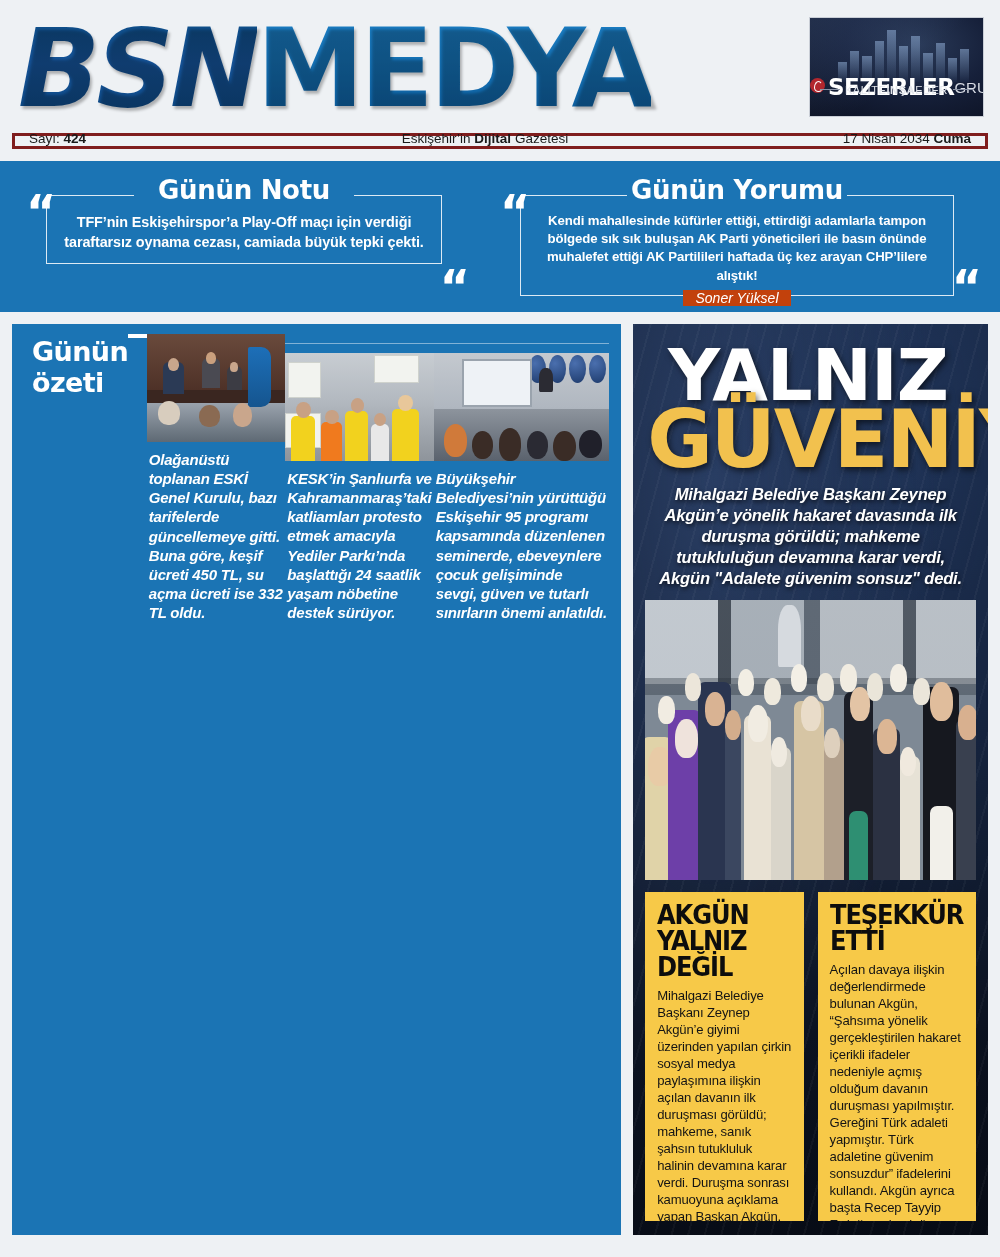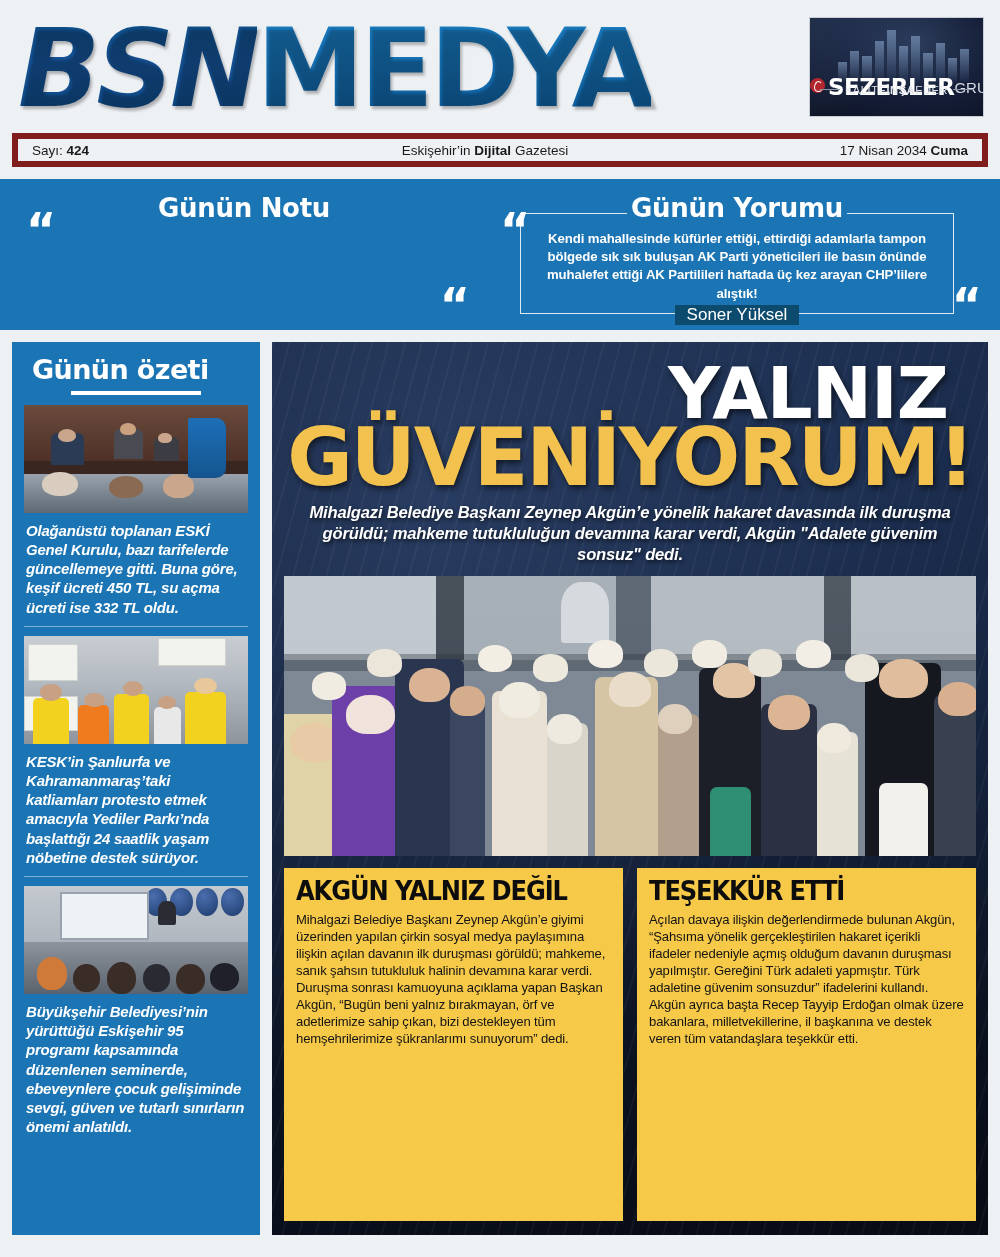--- a/index.html
+++ b/index.html
@@ -145,26 +145,26 @@
   .sponsor-tag::before, .sponsor-tag::after {
     content: "";
     flex: 1;
     height: 1px;
     background: #8a93a6;
   }
   .sponsor-tag b { font-weight: bold; }
 
   
   .infobar {
-    height: 34px;
+    height: 16px;
     margin: 0 12px;
-    border: 6px solid #7f1d1d;
+    border: 3px solid #7f1d1d;
     background: #eef1f4;
     display: flex;
-    align-items: center;
+    align-items: flex-end;
     padding: 0 14px;
     font-size: 13.5px;
     color: #1a1a1a;
   }
   .infobar .left { width: 200px; }
   .infobar .center { flex: 1; text-align: center; }
   .infobar .right { width: 230px; text-align: right; }
   .infobar b { font-weight: bold; }
 
   
@@ -211,24 +211,25 @@
   }
   .qtext.small { font-size: 13.2px; line-height: 1.38; }
   .qauthor {
     position: absolute;
     left: 0; right: 0;
     bottom: -12px;
     text-align: center;
   }
   .qauthor span {
     display: inline-block;
-    background: #0c4a6e;
+    background: #c2410c;
     padding: 0 12px;
     color: #fff;
-    font-size: 17px;
+    font-style: italic;
+    font-size: 14px;
   }
   .qmark {
     position: absolute;
     color: #fff;
     font-family: "DejaVu Sans", sans-serif;
     font-size: 46px;
     font-weight: bold;
     line-height: 1;
     letter-spacing: -2px;
     z-index: 4;
@@ -245,21 +246,21 @@
     padding: 12px 12px 22px;
     min-height: 0;
   }
 
   
   .sidebar {
     flex: 0 0 248px;
     background: #1b74b4;
     padding: 10px 12px 14px;
     display: flex;
-    flex-direction: column;
+    flex-direction: row;
   }
   .sb-title {
     color: #fff;
     font-family: "DejaVu Sans", sans-serif;
     font-weight: bold;
     font-size: 27px;
     letter-spacing: -0.6px;
     padding: 2px 0 6px 8px;
   }
   .sb-rule {
@@ -472,20 +473,24 @@
     </div>
     <div class="center"><span>Eskişehir’in </span><b>Dijital</b><span> Gazetesi</span></div>
     <div class="right"><span>17 Nisan 2034 </span><b>Cuma</b></div>
   </div>
 
   <div class="quotebanner">
 
     <div class="qcol left">
       <div class="qtitle">Günün Notu</div>
       <div class="qmark tl">“</div>
+      <div class="qframe">
+        <div class="qframe-notch-top"></div>
+        <div class="qtext">TFF’nin Eskişehirspor’a Play-Off maçı için verdiği taraftarsız oynama cezası, camiada büyük tepki çekti.</div>
+      </div>
       <div class="qmark br">“</div>
     </div>
 
     <div class="qcol">
       <div class="qtitle">Günün Yorumu</div>
       <div class="qmark tl">“</div>
       <div class="qframe">
         <div class="qframe-notch-top"></div>
         <div class="qtext small">Kendi mahallesinde küfürler ettiği, ettirdiği adamlarla tampon bölgede sık sık buluşan AK Parti yöneticileri ile basın önünde muhalefet ettiği AK Partilileri haftada üç kez arayan CHP’lilere alıştık!</div>
         <div class="qauthor"><span>Soner Yüksel</span></div>

